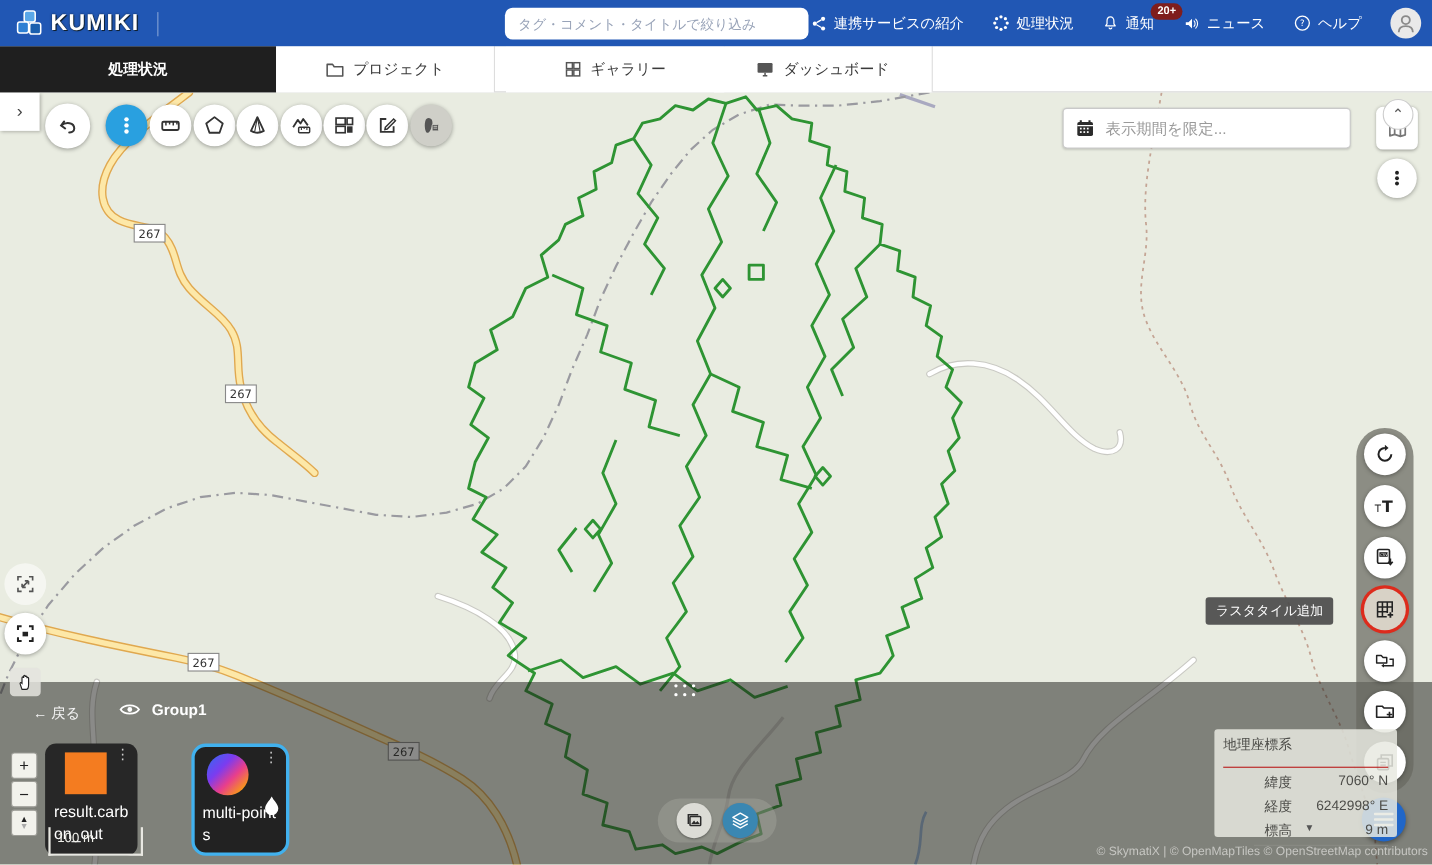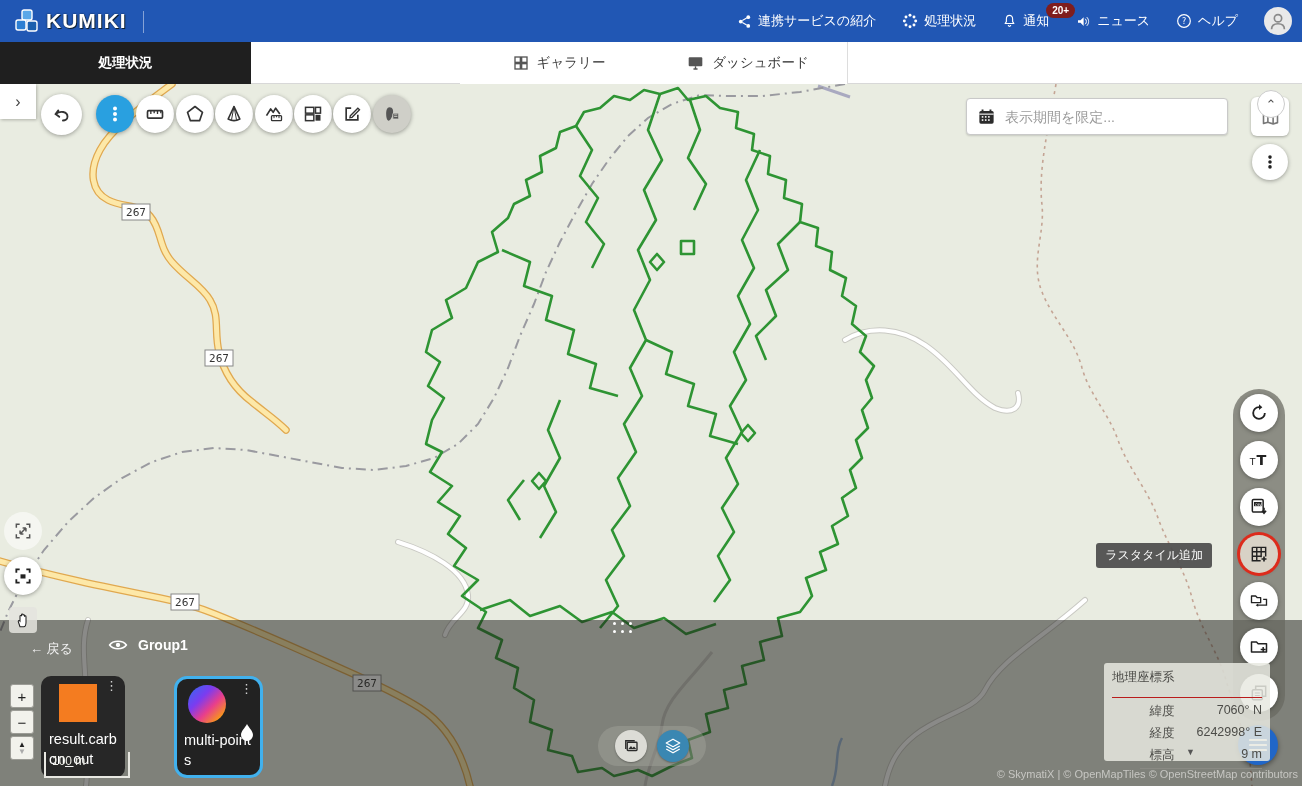--- a/index.html
+++ b/index.html
@@ -425,20 +425,21 @@
 <div class="topbar">
   <div class="logo-wrap">
     <svg width="26" height="24" viewBox="0 0 26 24">
       <rect x="8" y="1" width="10" height="10" rx="2" fill="#5aa7e8" stroke="#fff" stroke-width="1.4"></rect>
       <rect x="2" y="11" width="10" height="10" rx="2" fill="#2d7fd3" stroke="#fff" stroke-width="1.4"></rect>
       <rect x="13" y="12" width="10" height="10" rx="2" fill="#1b5fae" stroke="#fff" stroke-width="1.4"></rect>
     </svg>
     <span class="logo-text">KUMIKI</span>
     <span class="logo-sep"></span>
   </div>
+  <input class="search-box" placeholder="タグ・コメント・タイトルで絞り込み" style="">
   <div class="top-menu">
     <div class="menu-item">
       <svg width="15" height="15" viewBox="0 0 24 24">
           <circle cx="18" cy="5" r="3" fill="#fff"></circle>
           <circle cx="6" cy="12" r="3" fill="#fff"></circle>
           <circle cx="18" cy="19" r="3" fill="#fff"></circle>
           <path d="M8.5 10.5 L15.5 6.5 M8.5 13.5 L15.5 17.5" stroke="#fff" stroke-width="1.8"></path>
         </svg>
       <span>連携サービスの紹介</span>
     </div>
@@ -485,20 +486,26 @@
           <path d="M5 21 C5 16 9 15 12 15 C15 15 19 16 19 21" stroke="#8a8a8a" stroke-width="1.8" fill="none"></path>
         </svg>
     </div>
   </div>
 </div>
 
 <div class="tabbar">
   <div class="tab active" style="left:0; width:251px;">
     <span>処理状況</span>
   </div>
+  <div class="tab" style="left:251px; width:199px;">
+    <svg width="17" height="15" viewBox="0 0 24 20">
+        <path d="M2 3 H9 L11 6 H22 V18 H2 Z" stroke="#555" stroke-width="2" fill="none" stroke-linejoin="round"></path>
+      </svg>
+    <span>プロジェクト</span>
+  </div>
   <div class="tab" style="left:460px; width:199px;">
     <svg width="16" height="16" viewBox="0 0 24 24">
         <rect x="3" y="3" width="8" height="8" stroke="#555" stroke-width="2" fill="none"></rect>
         <rect x="13" y="3" width="8" height="8" stroke="#555" stroke-width="2" fill="none"></rect>
         <rect x="3" y="13" width="8" height="8" stroke="#555" stroke-width="2" fill="none"></rect>
         <rect x="13" y="13" width="8" height="8" stroke="#555" stroke-width="2" fill="none"></rect>
       </svg>
     <span>ギャラリー</span>
   </div>
   <div class="tab" style="left:649px; width:199px;">

